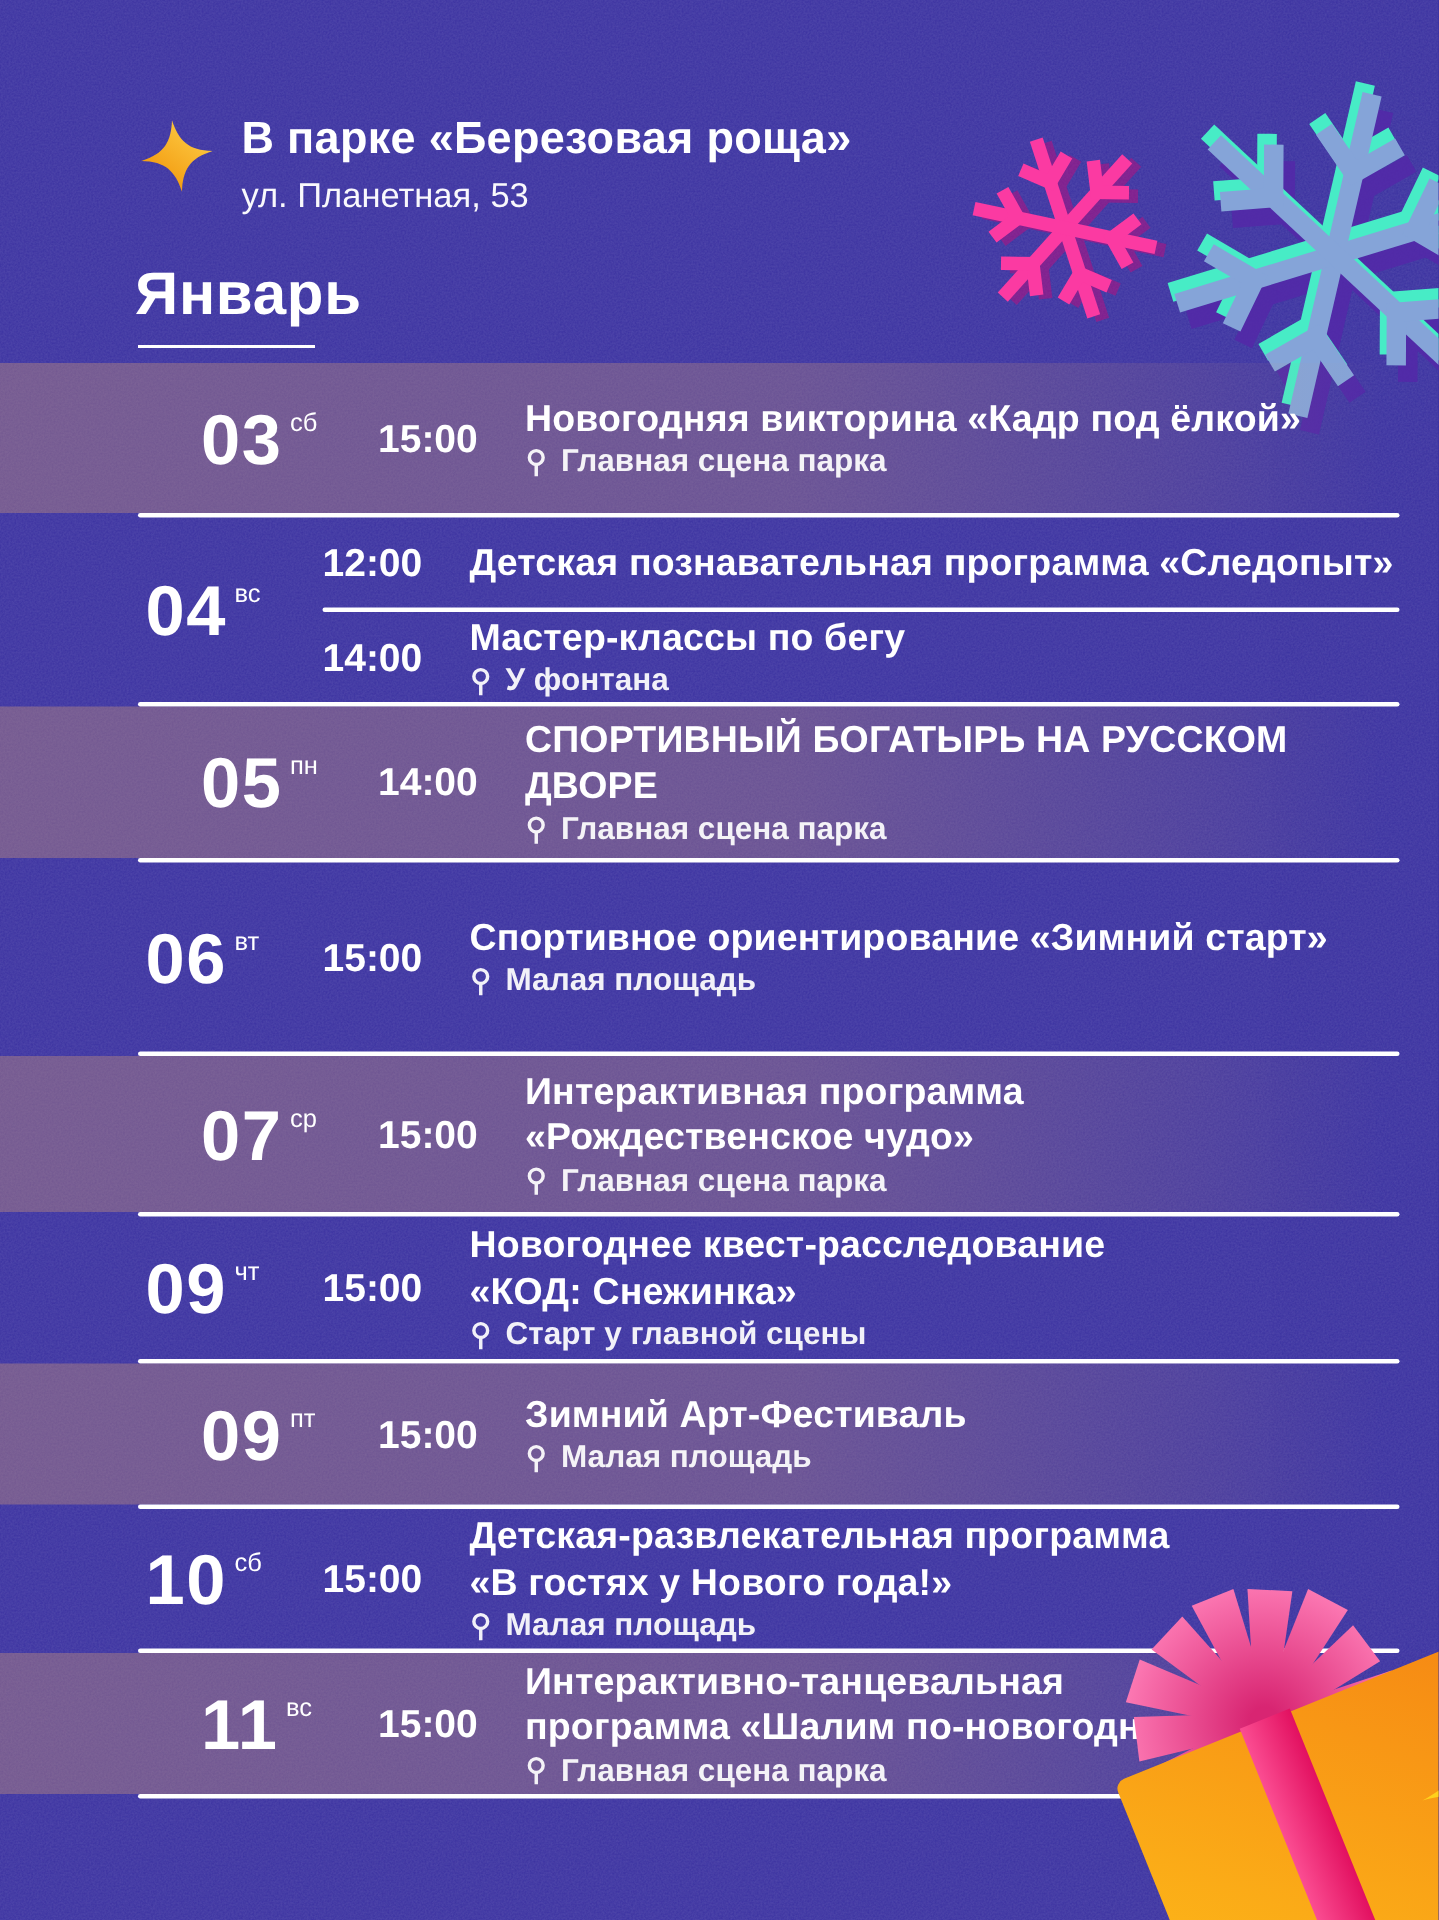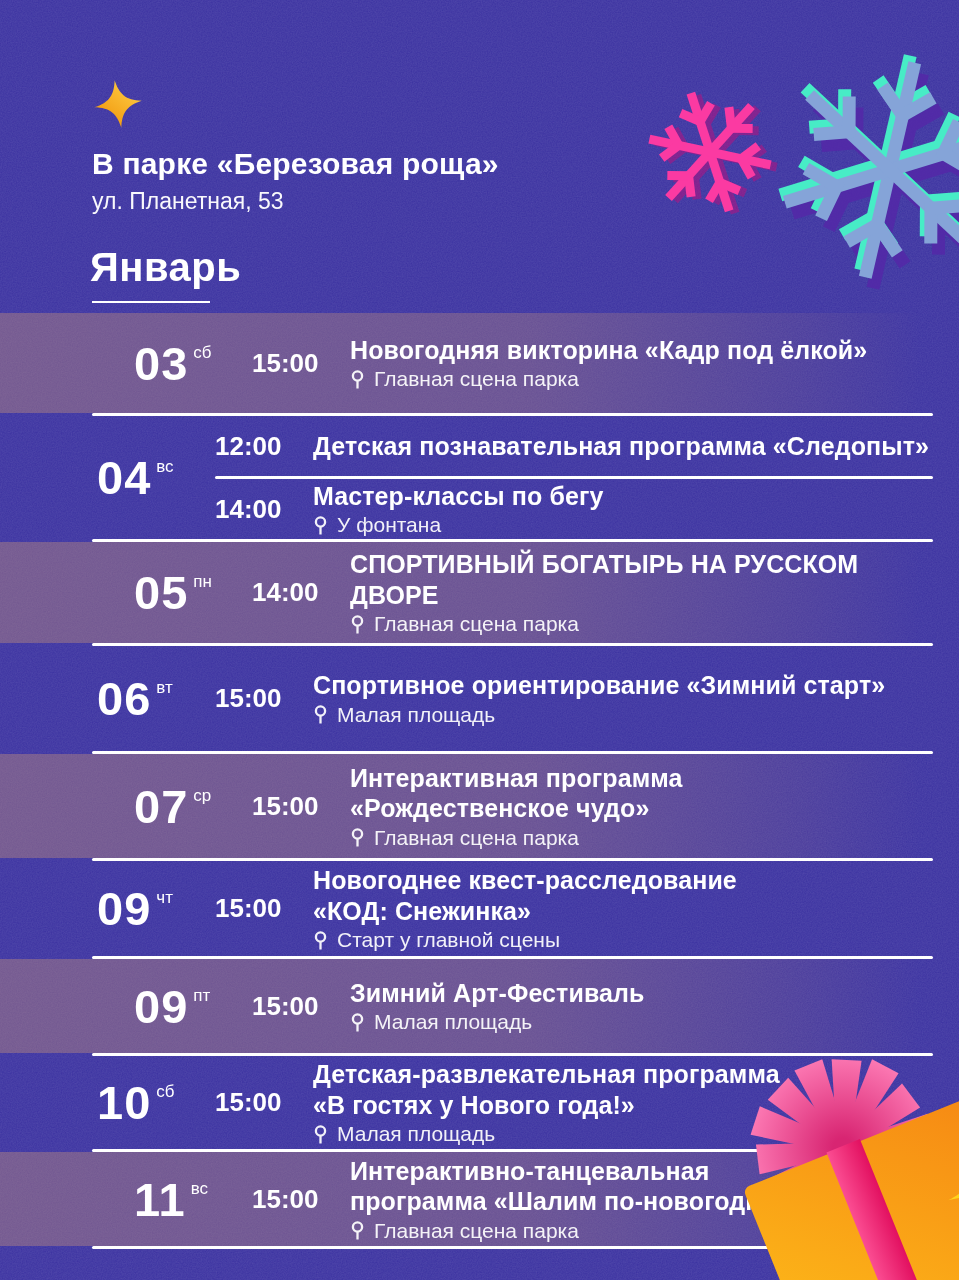--- a/index.html
+++ b/index.html
@@ -7,21 +7,21 @@
     width:959px;height:1280px;position:relative;overflow:hidden;
     background:#3931a0;color:#fff;
     font-family:"Liberation Sans",sans-serif;
   }
   .noise{position:absolute;inset:0;z-index:0;pointer-events:none;}
   .deco{position:absolute;z-index:1;pointer-events:none;}
   .gift-wrap{position:absolute;left:688px;top:1056px;z-index:4;pointer-events:none;}
   .content{position:relative;z-index:2;}
 
   
-  .header{display:flex;gap:17px;padding:76px 0 0 92px;align-items:flex-start;flex-direction:column;}
+  .header{display:flex;gap:17px;padding:76px 0 0 92px;align-items:flex-start;}
   .star{flex-shrink:0;margin-top:2px;}
   .h-title{font-size:30px;font-weight:700;letter-spacing:.2px;}
   .h-addr{font-size:23px;font-weight:400;margin-top:7px;opacity:.97;}
 
   .month{margin:30px 0 0 90px;font-size:40px;font-weight:700;letter-spacing:.5px;}
   .month-underline{width:118px;height:2px;background:#fff;margin:11px 0 0 92px;}
 
   
   .rows{margin-top:10px;}
   .row{display:flex;align-items:center;}
@@ -38,21 +38,21 @@
 
   .date-cell{width:118px;margin-left:97px;flex-shrink:0;display:flex;align-items:flex-start;}
   .date{font-size:47px;font-weight:700;line-height:1;letter-spacing:1px;}
   .day{font-size:17px;font-weight:400;margin:3px 0 0 5px;}
 
   .events{flex:1;display:flex;flex-direction:column;align-self:stretch;}
   .event{flex:1;display:flex;align-items:center;}
   .time{width:98px;flex-shrink:0;font-size:26px;font-weight:700;}
   .details{flex:1;padding-right:26px;}
   .title{font-size:25px;font-weight:700;line-height:1.22;white-space:pre-line;letter-spacing:.1px;}
-  .loc{display:flex;align-items:center;gap:9px;margin-top:2px;font-size:21px;opacity:.93;}
+  .loc{display:flex;align-items:center;gap:9px;margin-top:2px;font-size:21px;opacity:.93;font-weight:bold;}
   .loc svg{flex-shrink:0;}
 </style>
 </head>
 <body>
 
 <svg class="noise" width="959" height="1280">
   <filter id="grain">
       <feTurbulence type="fractalNoise" baseFrequency="0.8" numOctaves="2" stitchTiles="stitch"></feTurbulence>
   <feColorMatrix type="matrix" values="0 0 0 0 1  0 0 0 0 1  0 0 0 0 1  0.9 0 0 0 0"></feColorMatrix>
     </filter>
@@ -251,21 +251,21 @@
                   <path d="M7.5,11.6 L7.5,19.5" stroke="#fff" stroke-width="2.3"></path>
                 </svg>
             <span>Главная сцена парка</span>
           </div>
         </div>
       </div>
         </div>
     </div>
     <div class="sep"></div>
 
-    <div class="row" style="height:105px">
+    <div class="row" style="height:126px">
       <div class="date-cell">
         <span class="date">06</span>
         <span class="day">вт</span>
       </div>
       <div class="events">
           <div class="event">
         <div class="time">15:00</div>
         <div class="details">
           <div class="title">Спортивное ориентирование «Зимний старт»</div>
           <div class="loc">

